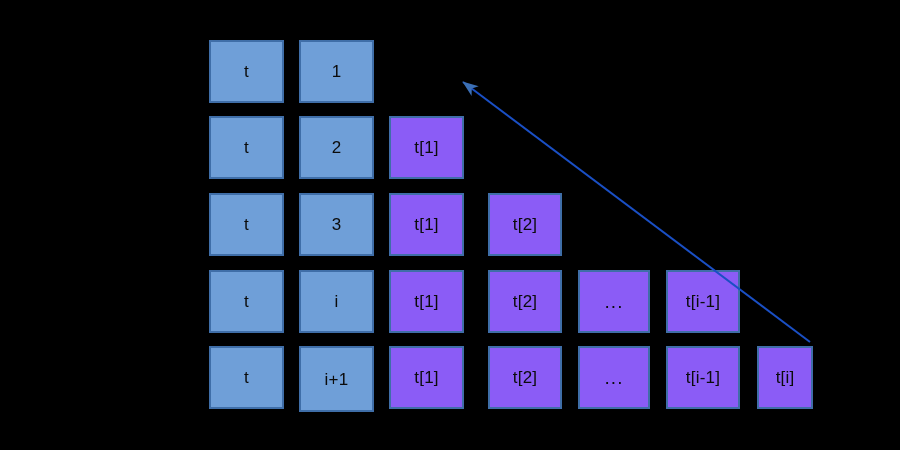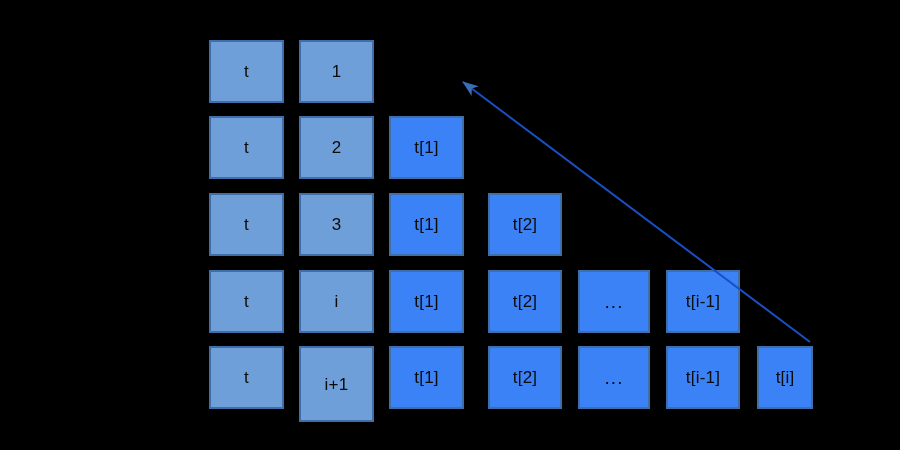--- a/index.html
+++ b/index.html
@@ -22,21 +22,21 @@
     align-items: center;
     justify-content: center;
     border: 2px solid #3f6ea8;
     color: #0b0b0b;
     font-size: 17px;
     line-height: 1;
     letter-spacing: 0.2px;
     user-select: none;
   }
   .cell.blue   { background: #6f9fd8; }
-  .cell.orange { background: #3b82f6; }
+  .cell.orange { background: #8b5cf6; }
   .cell.ellipsis { font-size: 19px; letter-spacing: 1px; }
   #arrow-layer {
     position: absolute;
     left: 0; top: 0;
     width: 900px;
     height: 450px;
     pointer-events: none;
   }
 </style>
 </head>
@@ -54,21 +54,21 @@
       <div class="cell blue" style="left: 299px; top: 193px; width: 75px; height: 63px;">3</div>
       <div class="cell orange" style="left: 389px; top: 193px; width: 75px; height: 63px;">t[1]</div>
       <div class="cell orange" style="left: 488px; top: 193px; width: 74px; height: 63px;">t[2]</div>
       <div class="cell blue" style="left: 209px; top: 270px; width: 75px; height: 63px;">t</div>
       <div class="cell blue" style="left: 299px; top: 270px; width: 75px; height: 63px;">i</div>
       <div class="cell orange" style="left: 389px; top: 270px; width: 75px; height: 63px;">t[1]</div>
       <div class="cell orange" style="left: 488px; top: 270px; width: 74px; height: 63px;">t[2]</div>
       <div class="cell orange ellipsis" style="left: 578px; top: 270px; width: 72px; height: 63px;">...</div>
       <div class="cell orange" style="left: 666px; top: 270px; width: 74px; height: 63px;">t[i-1]</div>
       <div class="cell blue" style="left: 209px; top: 346px; width: 75px; height: 63px;">t</div>
-      <div class="cell blue" style="left: 299px; top: 346px; width: 75px; height: 76px;">i+1</div>
+      <div class="cell blue" style="left: 299px; top: 346px; width: 75px; height: 66px;">i+1</div>
       <div class="cell orange" style="left: 389px; top: 346px; width: 75px; height: 63px;">t[1]</div>
       <div class="cell orange" style="left: 488px; top: 346px; width: 74px; height: 63px;">t[2]</div>
       <div class="cell orange ellipsis" style="left: 578px; top: 346px; width: 72px; height: 63px;">...</div>
       <div class="cell orange" style="left: 666px; top: 346px; width: 74px; height: 63px;">t[i-1]</div>
       <div class="cell orange" style="left: 757px; top: 346px; width: 56px; height: 63px;">t[i]</div>
     </div>
 
   <svg id="arrow-layer" viewBox="0 0 900 450">
     <defs>
       <marker id="arrowhead" markerWidth="9" markerHeight="9" refX="7.6" refY="3.2" orient="auto" markerUnits="strokeWidth">

